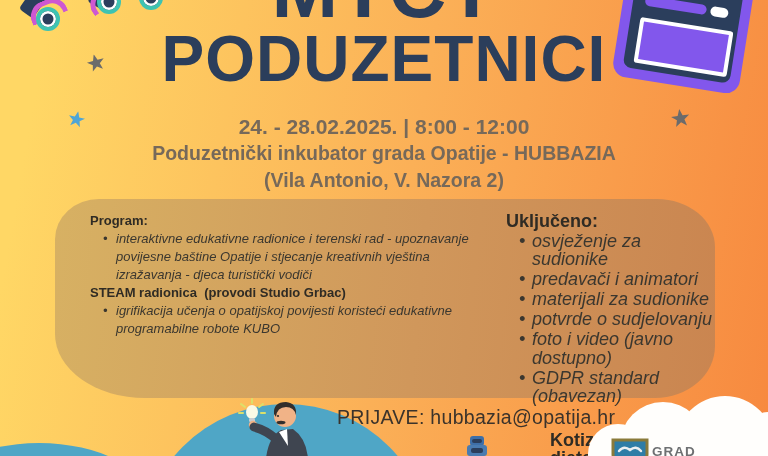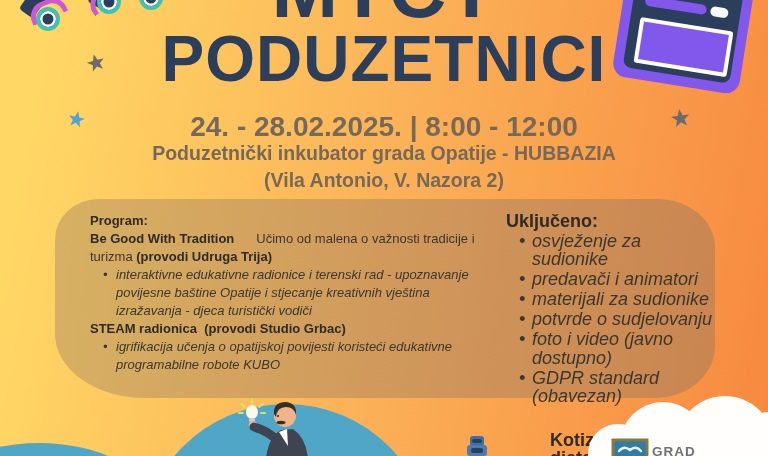--- a/index.html
+++ b/index.html
@@ -11,21 +11,21 @@
   .abs{position:absolute;}
 
   
   .title1{left:0;right:0;top:-50px;text-align:center;font-weight:800;
     font-size:80px;letter-spacing:14px;color:#2B3E5B;line-height:80px;white-space:nowrap;}
   .title2{left:0;right:0;top:26px;text-align:center;font-weight:800;
     font-size:64px;letter-spacing:1px;color:#2B3E5B;line-height:66px;white-space:nowrap;}
   .subtitle{left:0;right:0;top:113px;text-align:center;color:#76695A;
     font-size:19.5px;font-weight:600;line-height:27px;}
   .subtitle .line{display:block;}
-  .schedule{font-size:28px;}
+  .schedule{font-size:21px;}
 
   
   .panel{left:55px;top:199px;width:660px;height:199px;
     background:linear-gradient(96deg,#D7B163,#D0975B 55%,#CA8550 100%);
     border-radius:44px 58px 60px 90px / 40px 48px 52px 64px;}
   .col-left{left:90px;top:212px;width:408px;color:#3B372F;font-size:13px;line-height:18px;}
   .col-right{left:506px;top:212px;width:215px;color:#3B372F;font-size:18px;line-height:18px;}
   .col-h{font-weight:700;color:#2F2B24;}
   .prog-head b{color:#2F2B24;}
   .gap{display:inline-block;width:22px;}
@@ -118,23 +118,20 @@
   <div class="abs subtitle">
     <span class="line schedule">24. - 28.02.2025. | 8:00 - 12:00</span>
     <span class="line">Poduzetnički inkubator grada Opatije - HUBBAZIA</span>
     <span class="line">(Vila Antonio, V. Nazora 2)</span>
   </div>
 
   <div class="abs panel"></div>
 
   <div class="abs col-left">
     <div class="col-h">Program:</div>
-    <div class="prog-head">
-      <b>Be Good With Tradition</b><span class="gap"></span><span>Učimo od malena o važnosti tradicije i turizma</span> <b>(provodi Udruga Trija)</b>
-    </div>
     <ul class="blist">
       <li>interaktivne edukativne radionice i terenski rad - upoznavanje povijesne baštine Opatije i stjecanje kreativnih vještina izražavanja - djeca turistički vodiči</li>
     </ul>
     <div class="prog-head">
       <b>STEAM radionica</b>&nbsp; <b>(provodi Studio Grbac)</b>
     </div>
     <ul class="blist">
       <li>igrifikacija učenja o opatijskoj povijesti koristeći edukativne programabilne robote KUBO</li>
     </ul>
   </div>
@@ -170,20 +167,21 @@
       <path d="M26 31 Q38 34 48 43" stroke="#3F4550" stroke-width="9" fill="none" stroke-linecap="round"></path>
       <path d="M38 62 Q41 40 53 34 L65 33 Q78 42 80 62 Z" fill="#3F4550"></path>
       <path d="M51 36 L59 33 L60 50 Z" fill="#FFFFFF"></path>
       <circle cx="57" cy="20" r="11" fill="#F1B387"></circle>
       <path d="M46 18 Q45 6 58 6 Q69 7 68 19 Q66 11 58 11 Q49 11 48 21 Z" fill="#332F2C"></path>
       <ellipse cx="53" cy="26.5" rx="4.5" ry="1.8" fill="#332F2C"></ellipse>
       <circle cx="50" cy="20" r="1.1" fill="#332F2C"></circle>
     </svg>
   </div>
 
+  <div class="abs prijave">PRIJAVE: hubbazia@opatija.hr</div>
 
   <div class="abs robot">
     <svg width="30" height="20" viewBox="0 0 30 20">
       <rect x="8" y="0" width="14" height="10" rx="3" fill="#3E6FA8"></rect>
       <rect x="10" y="3" width="10" height="4" rx="2" fill="#2B3E5C"></rect>
       <rect x="5" y="9" width="20" height="11" rx="3" fill="#4A7BB0"></rect>
       <rect x="9" y="12" width="12" height="5" rx="2" fill="#2B3E5C"></rect>
     </svg>
   </div>
 

